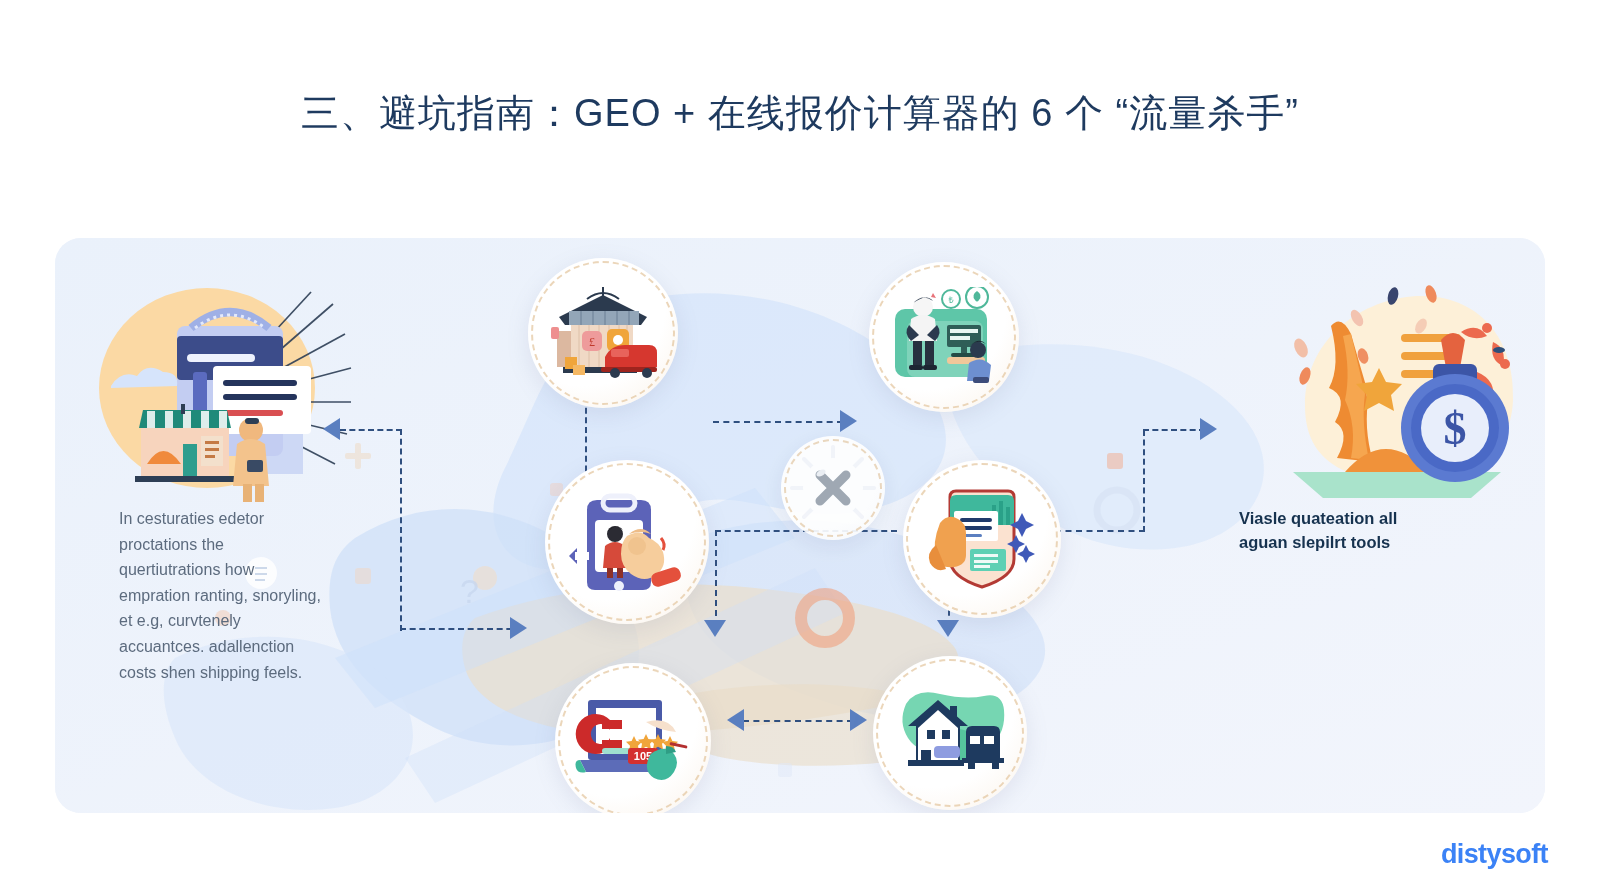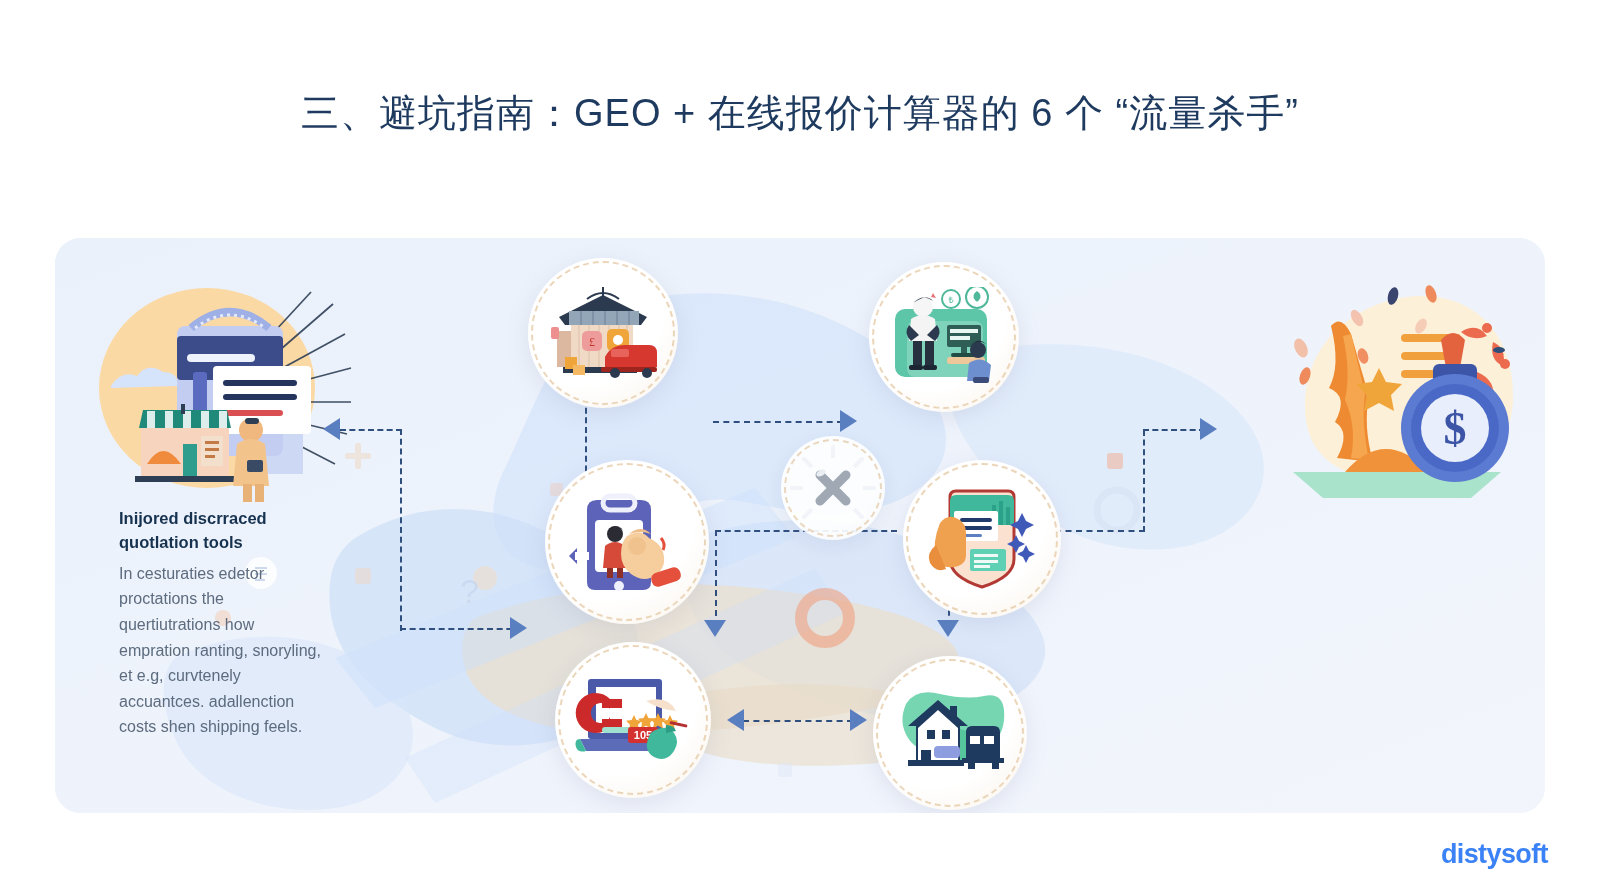--- a/index.html
+++ b/index.html
@@ -474,21 +474,21 @@
 
       <path d="M14 36 q8 -10 18 -4 q8 4 8 14 l0 22 q0 10 -12 12 q-14 2 -18 -10 q-4 -14 4 -34 Z" fill="#f0a14f"></path>
       <path d="M10 58 q-10 8 -6 18 q6 10 16 6 Z" fill="#e88e3c"></path>
 
       <path d="M96 26 l4 8 l8 4 l-8 4 l-4 8 l-4 -8 l-8 -4 l8 -4 Z" fill="#3f59b8"></path>
       <path d="M90 48 l3 6 l6 3 l-6 3 l-3 6 l-3 -6 l-6 -3 l6 -3 Z" fill="#3f59b8"></path>
       <path d="M100 58 l3 6 l6 3 l-6 3 l-3 6 l-3 -6 l-6 -3 l6 -3 Z" fill="#3f59b8"></path>
     </svg>
   </div>
 
-  <div class="node" style="left:500px;top:404px;width:156px;height:156px;align-items:center;">
+  <div class="node" style="left:500px;top:425px;width:156px;height:156px;align-items:center;">
     <svg width="118" height="98" viewBox="0 0 118 98">
 
       <rect x="14" y="8" width="74" height="60" rx="3" fill="#4a5aa8"></rect>
       <rect x="22" y="16" width="60" height="46" fill="#ffffff"></rect>
       <path d="M6 68 L96 68 L92 80 L12 80 Z" fill="#5c6cb8"></path>
       <path d="M6 68 q-6 0 -4 8 q2 6 10 4 Z" fill="#3fb89c"></path>
 
       <path d="M30 26 a20 20 0 1 0 0 28 l0 -10 a10 10 0 1 1 0 -8 Z" fill="#cc2a2a" transform="translate(6,2)"></path>
       <rect x="28" y="28" width="20" height="9" fill="#cc2a2a"></rect>
       <rect x="28" y="48" width="20" height="9" fill="#cc2a2a"></rect>
@@ -533,25 +533,25 @@
       <path d="M72 46 q0 -6 6 -6 l22 0 q6 0 6 6 l0 28 l-34 0 Z" fill="#1e3a5f"></path>
       <rect x="76" y="50" width="10" height="8" fill="#ffffff"></rect>
       <rect x="90" y="50" width="10" height="8" fill="#ffffff"></rect>
       <rect x="68" y="72" width="42" height="5" fill="#1e3a5f"></rect>
       <rect x="74" y="77" width="7" height="6" fill="#1e3a5f"></rect>
       <rect x="98" y="77" width="7" height="6" fill="#1e3a5f"></rect>
     </svg>
   </div>
 
   <div class="txtblock" style="left:64px;top:268px;width:210px;">
+    <p>In cesturaties edetor proctations the quertiutrations how empration ranting, snoryling, et e.g, curvtenely accuantces. adallenction costs shen shipping feels.</p>
+  </div>
+
+  <div class="txtblock" style="right:48px;top:268px;width:258px;">
     <h3>
-      <span>Inijored discrraced</span><br>
-      <span>quotlation tools</span>
+      <span>Viasle quateation all</span><br>
+      <span>aguan slepilrt tools</span>
     </h3>
-    <p>In cesturaties edetor proctations the quertiutrations how empration ranting, snoryling, et e.g, curvtenely accuantces. adallenction costs shen shipping feels.</p>
-  </div>
-
-  <div class="txtblock" style="right:48px;top:268px;width:258px;">
   </div>
 
 </div>
 
 <div class="logo">distysoft</div>
 
 </body></html>

